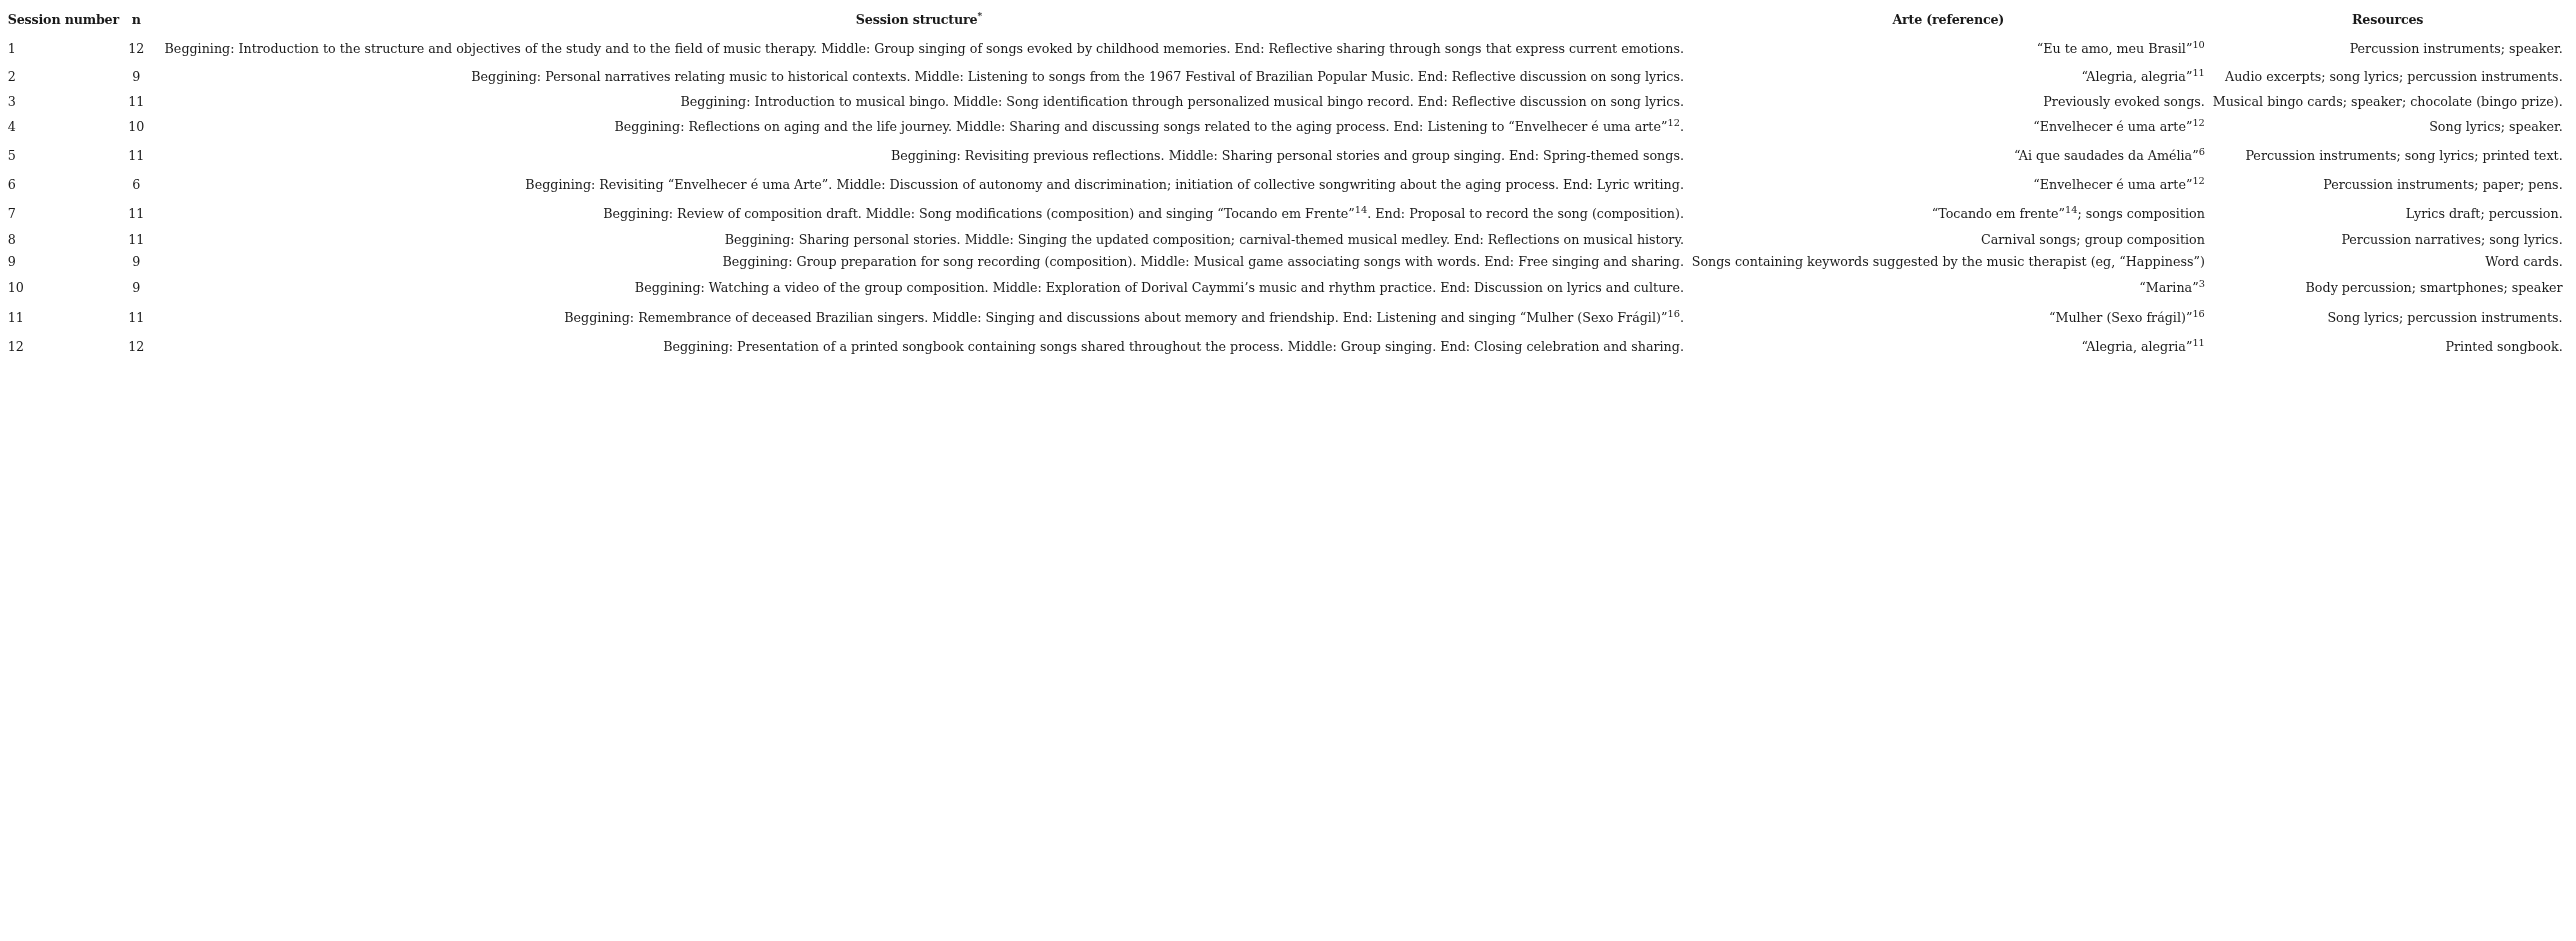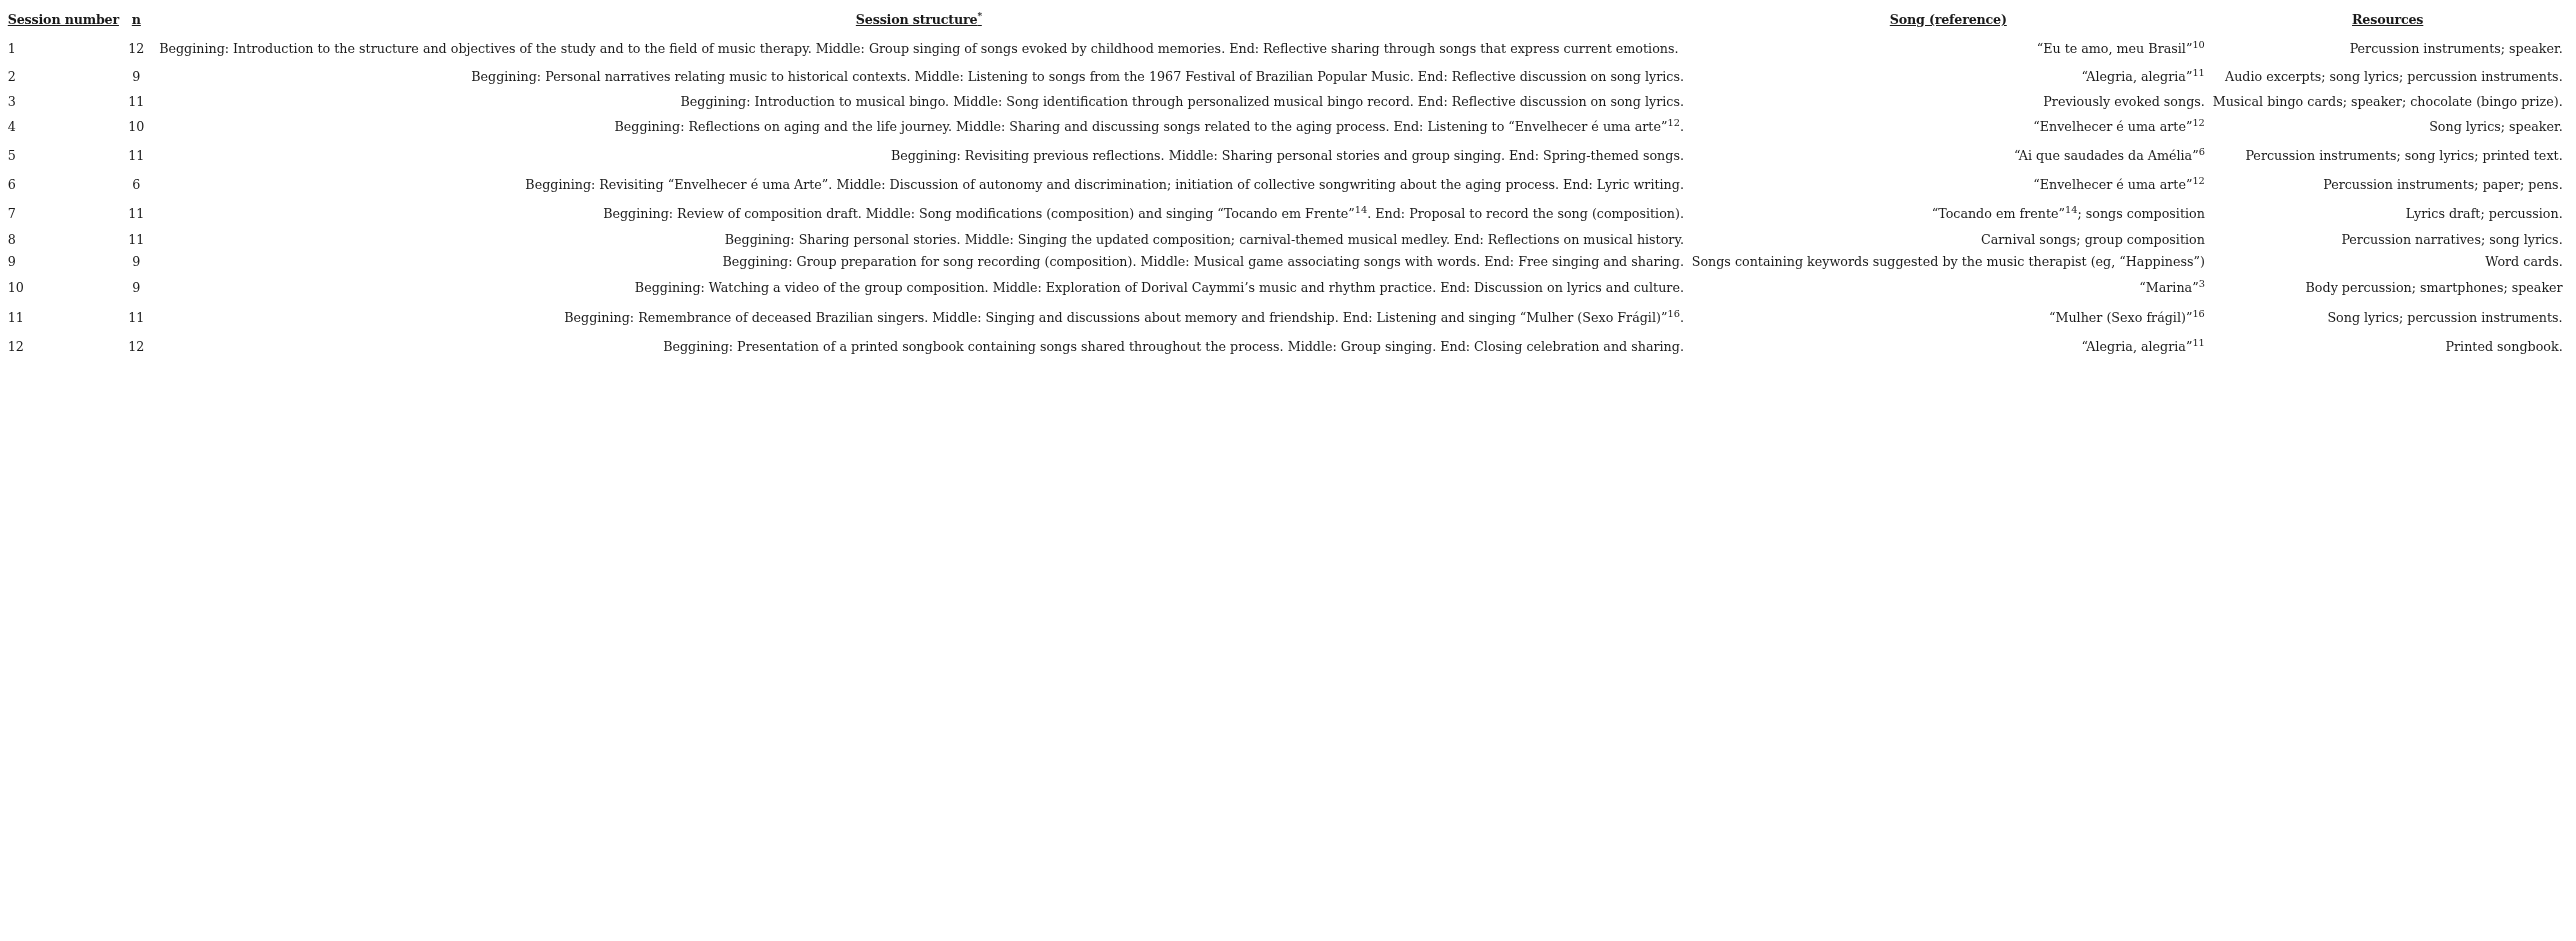--- a/index.html
+++ b/index.html
@@ -27,33 +27,32 @@
       padding: 0 3.9px;
       vertical-align: middle;
       white-space: nowrap;
       font-weight: normal;
     }
     table.sessions th {
       font-weight: bold;
       height: 31px;
       font-size: 12.7px;
       letter-spacing: -0.2px;
-      text-decoration: underline;
     }
     col.c-num { width: 117px; }
     col.c-n { width: 27px; }
     col.c-struct { width: 1538px; }
     col.c-song { width: 520px; }
     col.c-res { width: 352px; }
     .c-left { text-align: left; }
     .c-center { text-align: center; }
     td.num-cell { text-align: left; padding-left: 3.9px; }
     td.n-cell { text-align: center; }
     td.struct-cell, td.song-cell, td.res-cell { text-align: right; }
-    td.struct-cell.first { text-align: center; }
+    td.struct-cell.first { text-align: right; }
     sup {
       font-size: 9.8px;
       line-height: 0;
       vertical-align: super;
     }
     th sup { font-size: 8.8px; }
   </style>
 </head>
 <body>
 
@@ -63,21 +62,21 @@
       <col class="c-n">
       <col class="c-struct">
       <col class="c-song">
       <col class="c-res">
   </colgroup>
   <thead>
     <tr>
       <th class="c-left">Session number</th>
       <th class="c-center">n</th>
       <th class="c-center"><span>Session structure</span><sup>*</sup></th>
-      <th class="c-center">Song (reference)</th>
+      <th class="c-center">Arte (reference)</th>
       <th class="c-center">Resources</th>
     </tr>
   </thead>
   <tbody id="table-body">
   <tr style="height: 27px;">
     <td class="num-cell"><span>1</span></td>
     <td class="n-cell"><span>12</span></td>
     <td class="struct-cell first"><span>Beggining: Introduction to the structure and objectives of the study and to the field of music therapy. Middle: Group singing of songs evoked by childhood memories. End: Reflective sharing through songs that express current emotions.</span><sup></sup><span></span></td>
     <td class="song-cell"><span>“Eu te amo, meu Brasil”</span><sup>10</sup><span></span></td>
     <td class="res-cell"><span>Percussion instruments; speaker.</span></td>

